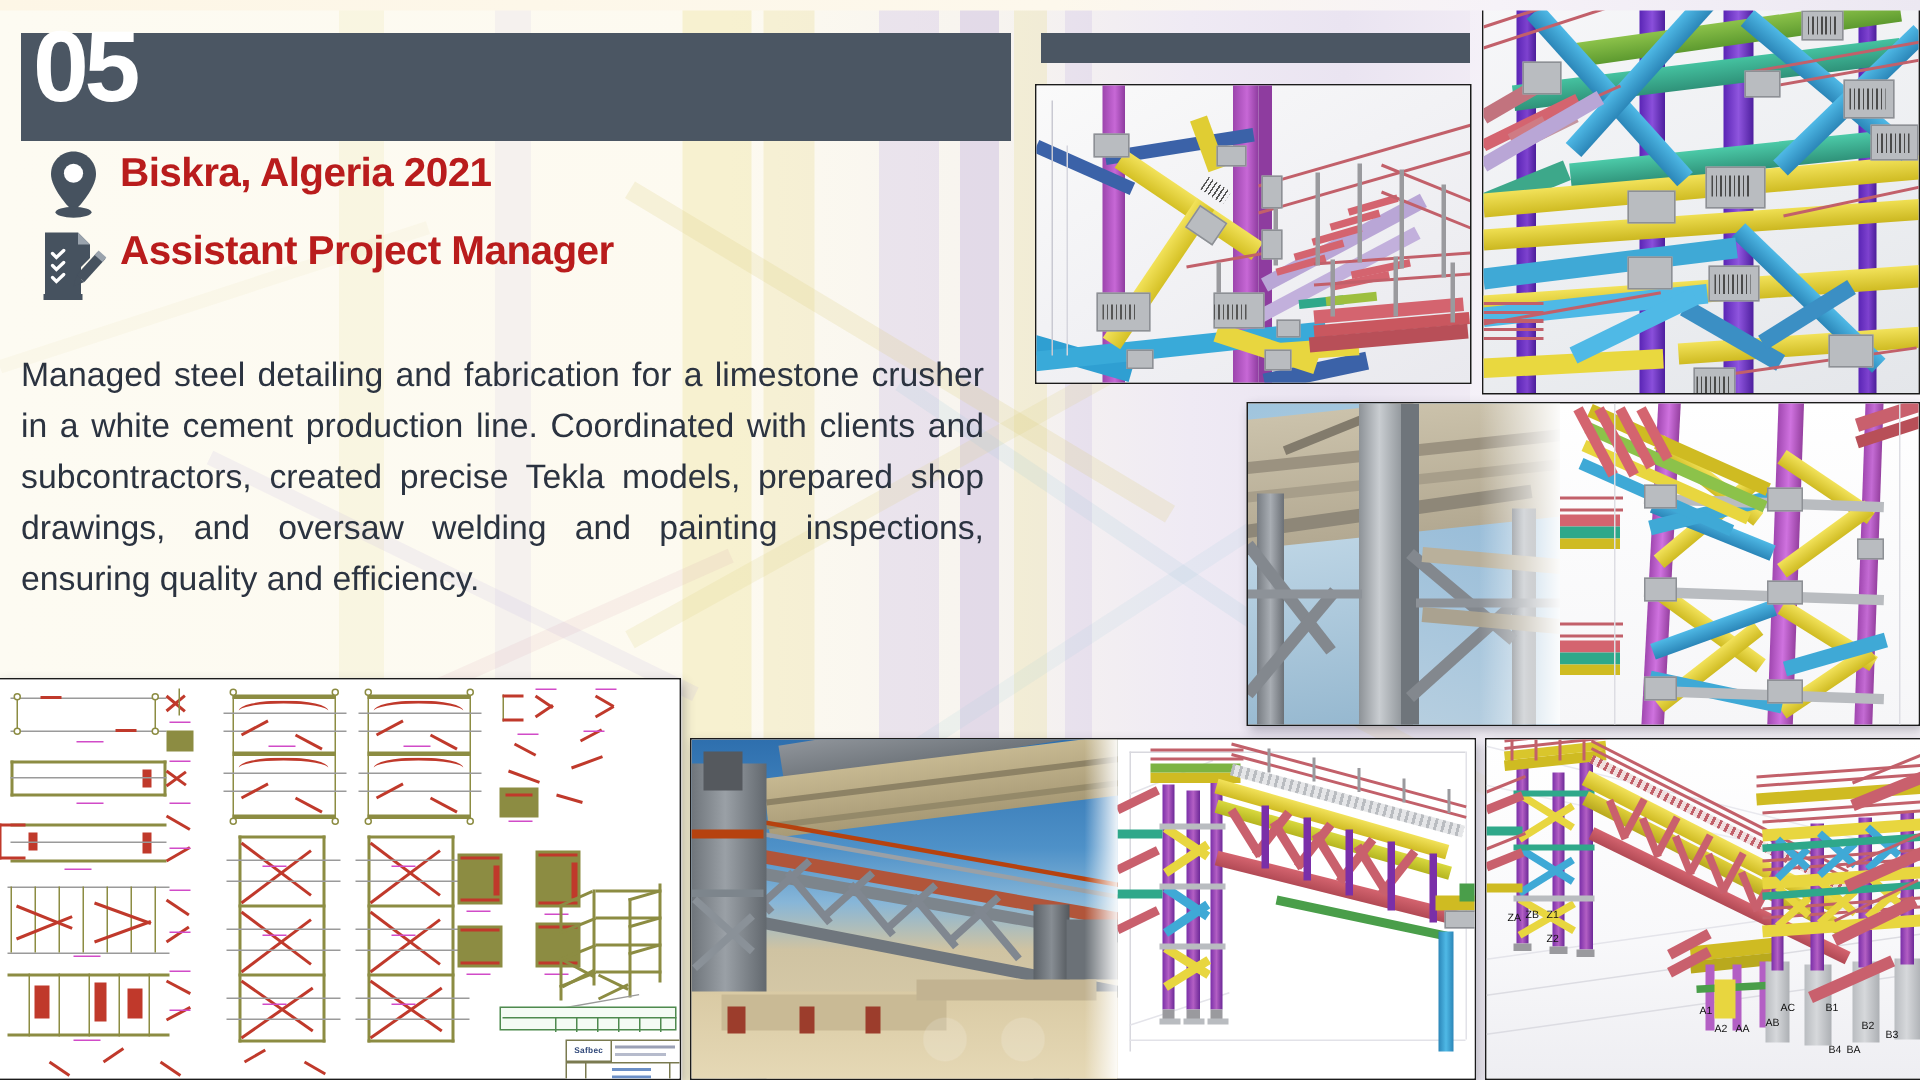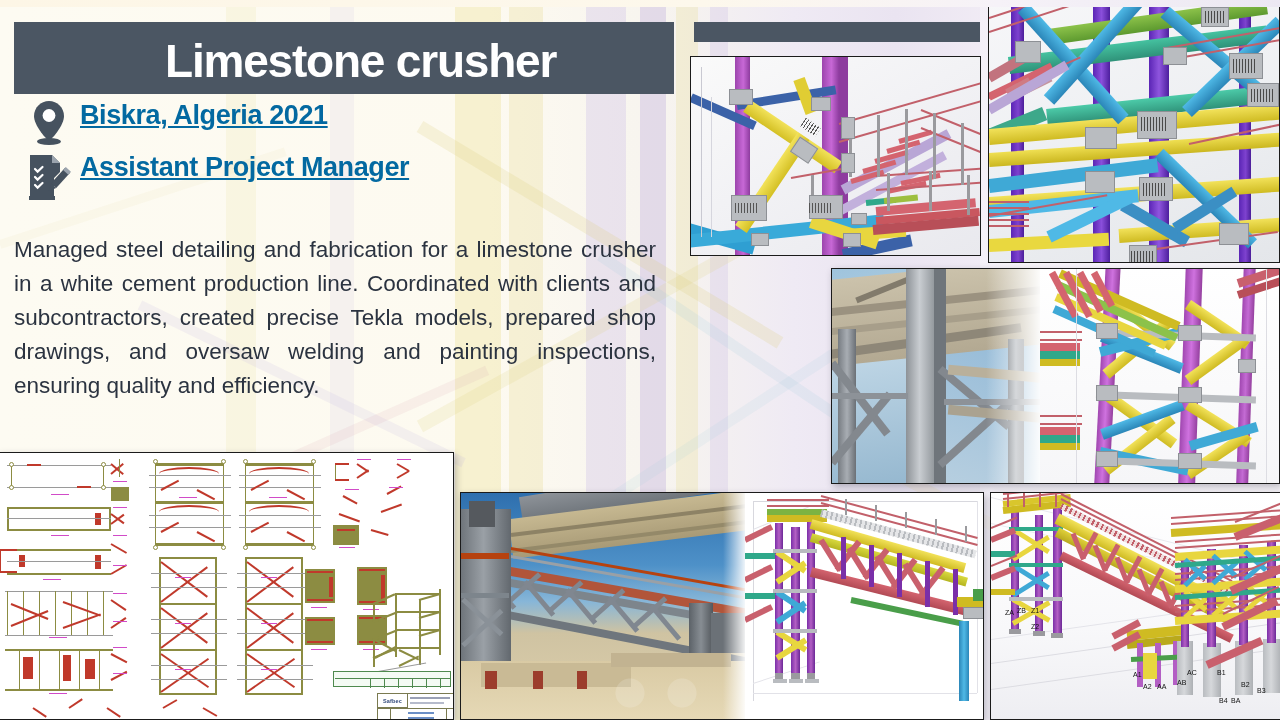--- a/index.html
+++ b/index.html
@@ -64,21 +64,21 @@
 
   
   .meta { position:absolute; left:18px; top:96px; width:650px; z-index:14; }
   .meta-row { display:flex; align-items:flex-start; margin-bottom:2px; }
   .meta-ico {
     width:62px; flex:0 0 62px; display:flex;
     align-items:flex-start; justify-content:center; padding-top:4px;
   }
   .meta-txt {
     font-size:27px; line-height:39px; font-weight:bold;
-    color:#0369a1; letter-spacing:-.4px;text-decoration:underline;
+    color:#b91c1c; letter-spacing:-.4px;
   }
   .meta-txt .l2 { display:block; }
 
   
   .body-copy {
     position:absolute; left:14px; top:233px; width:642px;
     font-size:22.5px; line-height:34px;
     color:#2b3340; text-align:justify;
     z-index:14;
   }
@@ -161,21 +161,21 @@
     <div class="diag" style="left:900px;top:470px;width:330px;height:12px;background:rgba(226,210,128,.30);transform:rotate(28deg);"></div>
     <div class="diag" style="left:0px;top:240px;width:300px;height:9px;background:rgba(226,212,140,.18);transform:rotate(-18deg);"></div>
 
     <div style="position:absolute;left:980px;top:0;width:300px;height:720px;background:linear-gradient(180deg,rgba(255,255,255,.25),rgba(252,250,255,.6));"></div>
   </div>
 
   <div class="top-strip"></div>
 
   <div class="hdr-bar"></div>
   <div class="hdr-bar-right"></div>
-  <div class="hdr-title">Limestone crusher</div>
+  <div class="hdr-num">05</div>
 
   <div class="meta">
 
     <div class="meta-row">
       <span class="meta-ico">
         <svg width="40" height="46" viewBox="0 0 40 46">
           <path d="M20 1C11.7 1 5 7.7 5 16c0 9.4 11.1 21.4 13.6 23.9a2 2 0 0 0 2.8 0C23.9 37.4 35 25.4 35 16 35 7.7 28.3 1 20 1z" fill="#46525f"></path>
           <circle cx="20" cy="15.5" r="6.4" fill="#ffffff"></circle>
           <ellipse cx="20" cy="41.5" rx="12" ry="3.6" fill="#46525f"></ellipse>
         </svg>

